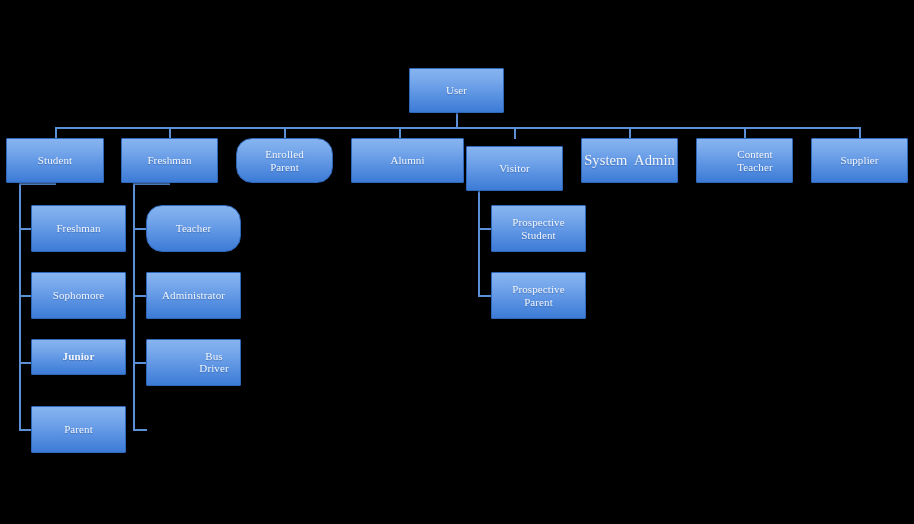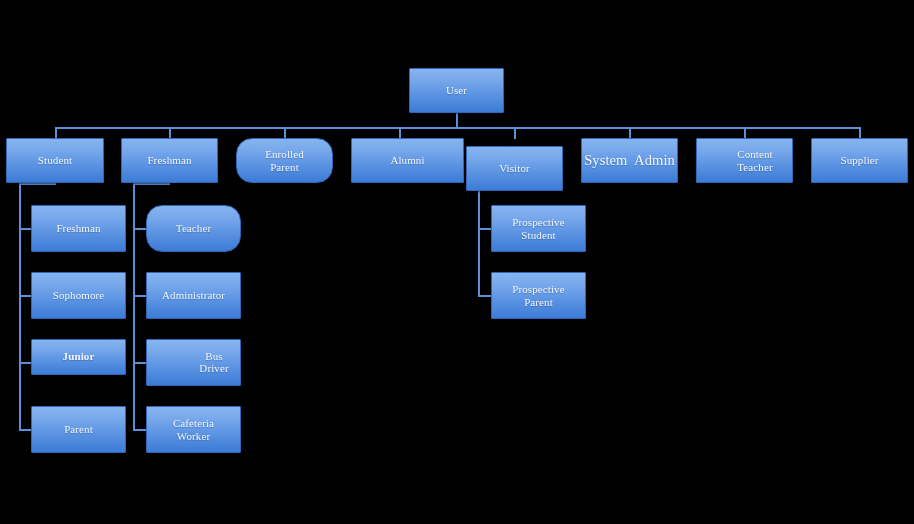--- a/index.html
+++ b/index.html
@@ -146,26 +146,20 @@
   </div>
 
   <div class="node" style="left:146px; top:272px; width:95px; height:47px;text-align:right;">
     <span>Administrator</span>
   </div>
 
   <div class="node" style="left:146px; top:339px; width:95px; height:47px;padding-left:44px;">
     <span>Bus Driver</span>
   </div>
 
-  <div class="node two-line" style="left:146px; top:406px; width:95px; height:47px;">
-    <span>
-      <span>Cafeteria</span><br>
-      <span>Worker</span>
-    </span>
-  </div>
 
   <div class="node two-line" style="left:491px; top:205px; width:95px; height:47px;">
     <span>
       <span>Prospective</span><br>
       <span>Student</span>
     </span>
   </div>
 
   <div class="node two-line" style="left:491px; top:272px; width:95px; height:47px;">
     <span>

